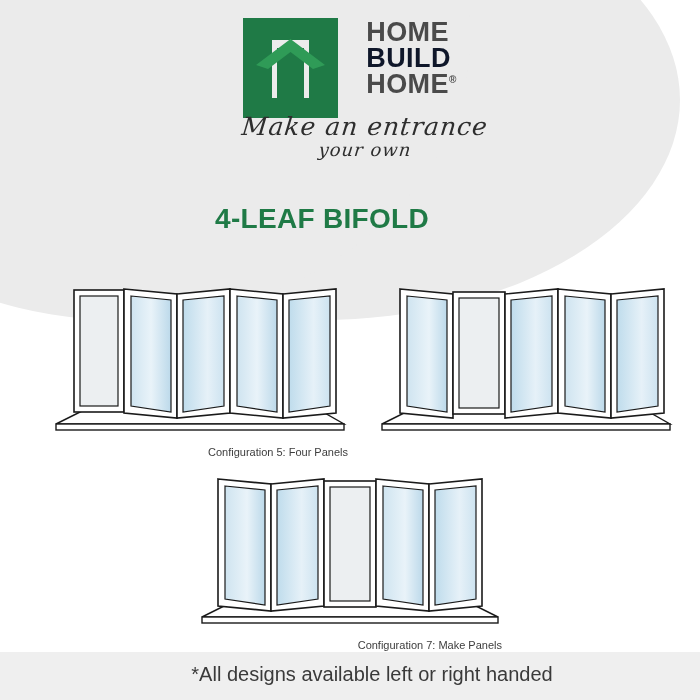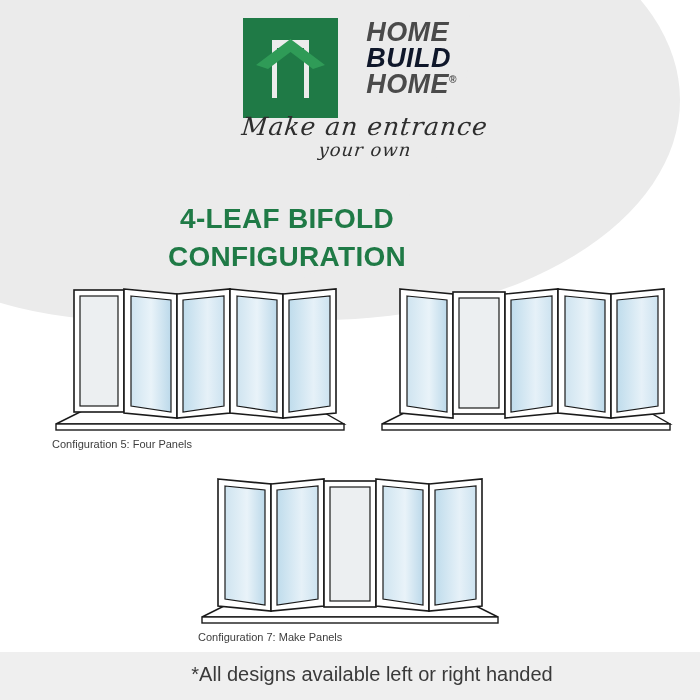--- a/index.html
+++ b/index.html
@@ -44,21 +44,20 @@
     top: 18px;
     width: 700px;
     display: flex;
     flex-direction: column;
     align-items: center;
   }
   .logo-row {
     display: flex;
     align-items: flex-start;
     gap: 28px;
-    font-style: italic;
   }
   .logo-mark {
     position: relative;
     width: 95px;
     height: 100px;
     background: #1f7a46;
     flex: 0 0 auto;
   }
   .logo-mark .door {
     position: absolute;
@@ -135,34 +134,35 @@
     position: absolute;
     top: 200px;
     left: 0;
     width: 574px;
     text-align: center;
     color: #1f7a46;
     font-size: 28px;
     font-weight: bold;
     line-height: 1.35;
     letter-spacing: 0.3px;
+    padding-left: 35px;
   }
   .heading .hl { display: block; }
 
   
   .diagram {
     position: absolute;
   }
   .diagram svg { display: block; }
   .caption {
-    text-align: left;
+    text-align: right;
     font-size: 11px;
     color: #3d3d3d;
     font-family: "Liberation Sans", sans-serif;
-    margin-top: 1px;
+    margin-top: 9px;
   }
 
   #diag-5 { left: 52px; top: 282px; }
   #diag-6 { left: 378px; top: 282px; }
   #diag-7 { left: 198px; top: 472px; }
 
   
   .footer-band {
     position: absolute;
     left: 0;
@@ -210,21 +210,20 @@
       </div>
     </div>
     <div class="tagline">
       <span class="tagline-1">Make an entrance</span>
       <span class="tagline-2">your own</span>
     </div>
   </div>
 
   <div class="heading">
     <span class="hl">4-LEAF BIFOLD</span>
-    <span class="hl">CONFIGURATION</span>
   </div>
 
   <div class="diagram" id="diag-5">
     <svg width="296" height="155" viewBox="0 0 296 155">
       <defs>
         <linearGradient id="g5a" x1="0" y1="0" x2="1" y2="0">
           <stop offset="0%" stop-color="#cfe4f0"></stop>
             <stop offset="50%" stop-color="#e9f3f9"></stop>
             <stop offset="100%" stop-color="#bcd9ea"></stop>
         </linearGradient>

